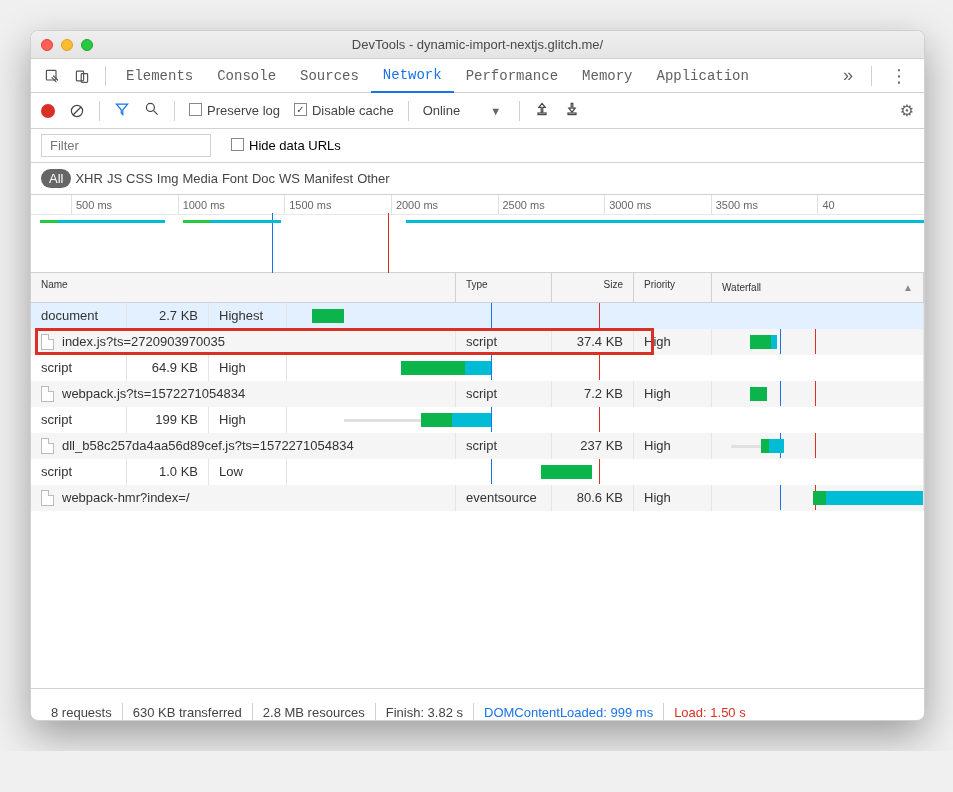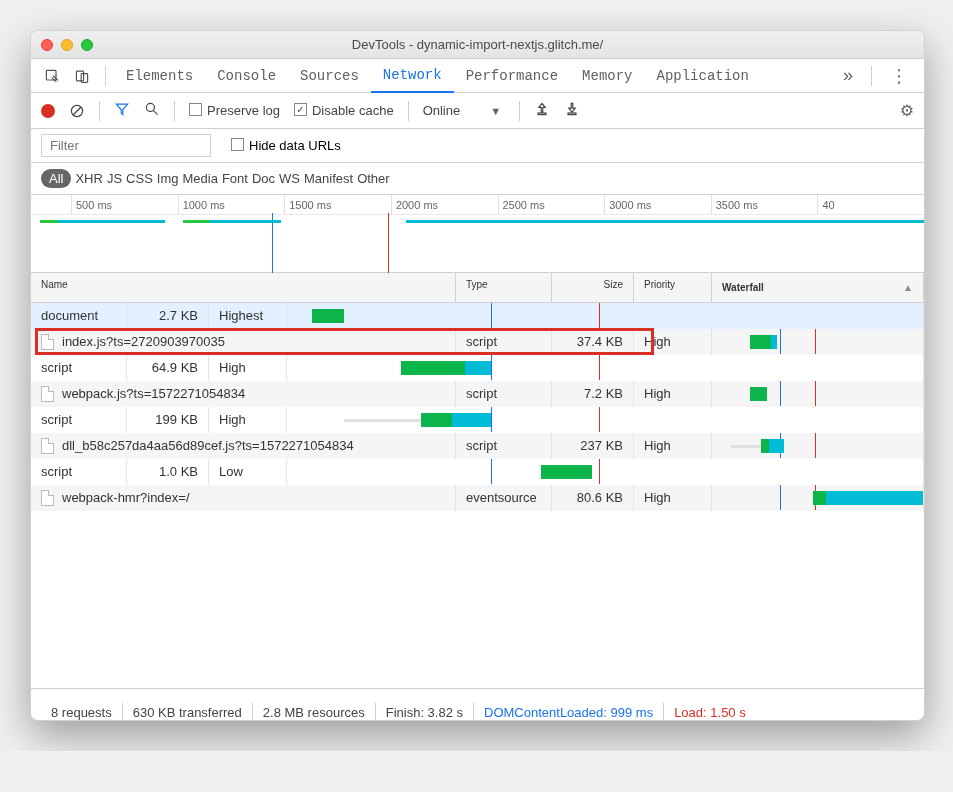--- a/index.html
+++ b/index.html
@@ -42,21 +42,21 @@
 .tl-line.red { background: #d93025; }
 .tl-green { background: #28c840; }
 .tl-cyan { background: #00bcd4; }
 .table { display: flex; flex-direction: column; }
 .thead { height: 30px; display: flex; border-bottom: 1px solid #d0d0d0; background: #f5f5f5; font-size: 10px; color: #333; }
 .thead .col { padding: 6px 10px; border-right: 1px solid #d0d0d0; }
 .col-name { width: 425px; }
 .col-type { width: 96px; }
 .col-size { width: 82px; text-align: right; }
 .col-prio { width: 78px; }
-.col-wf { flex: 1; position: relative; font-weight: bold; }
+.col-wf { flex: 1; position: relative; }
 .thead .col-wf { display: flex; align-items: center; justify-content: space-between; }
 .tbody { position: relative; height: 385px; overflow: hidden; }
 .row { height: 26px; display: flex; font-size: 13px; color: #333; align-items: center; }
 .row:nth-child(odd) { background: #fff; }
 .row:nth-child(even) { background: #f5f5f5; }
 .row.selected { background: #e3f0ff; }
 .row .cell { padding: 0 10px; border-right: 1px solid #e5e5e5; height: 26px; line-height: 26px; white-space: nowrap; overflow: hidden; text-overflow: ellipsis; }
 .cell.name { width: 425px; display: flex; align-items: center; gap: 8px; }
 .cell.type { width: 96px; }
 .cell.size { width: 82px; text-align: right; }

